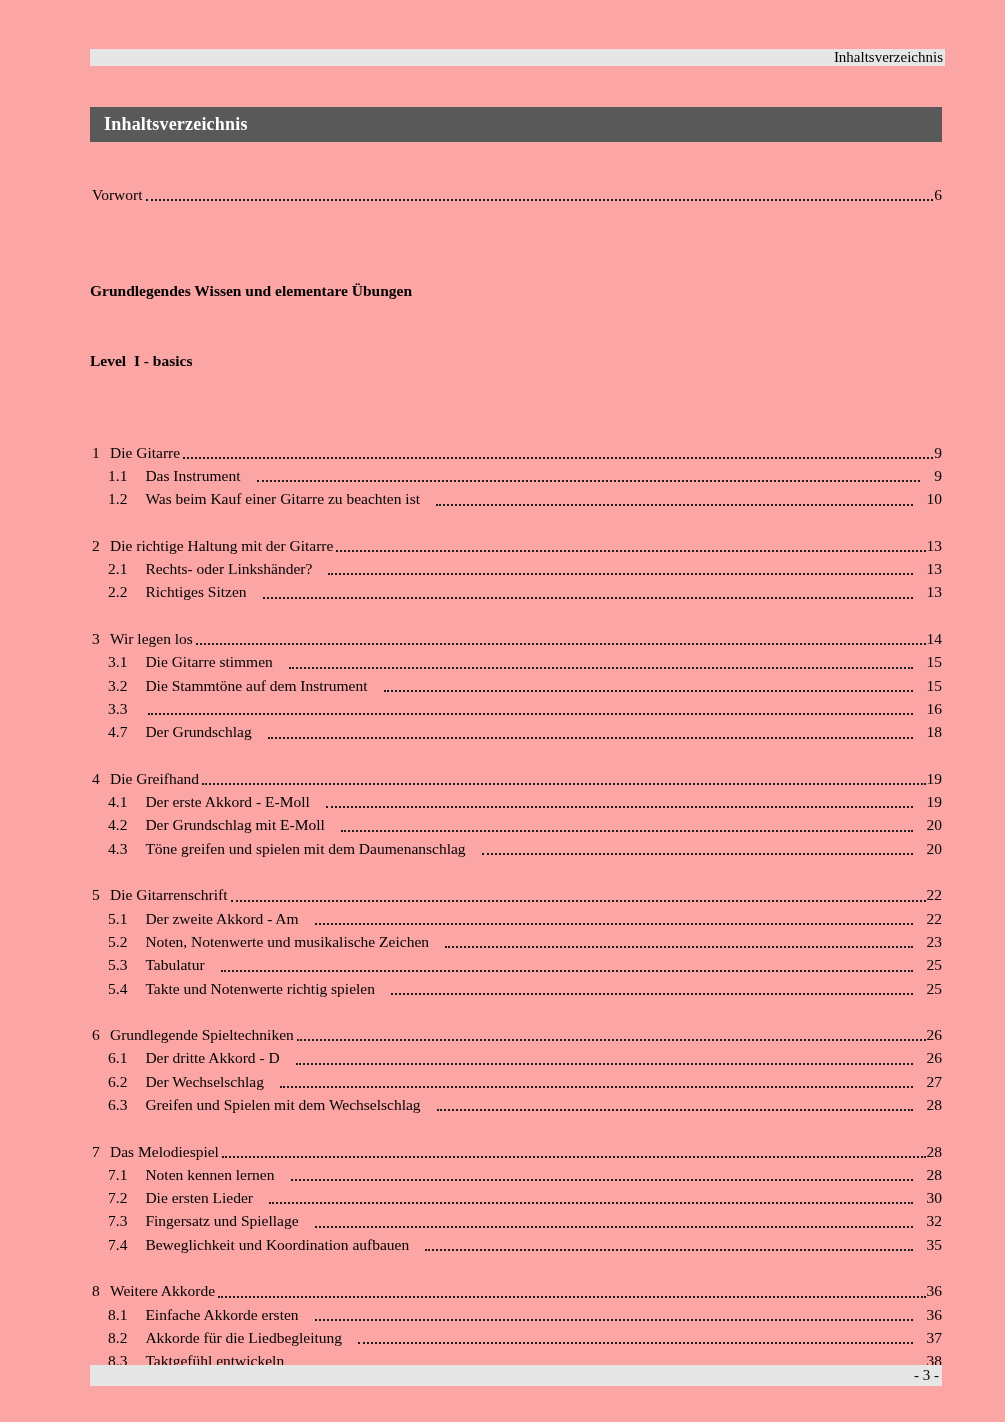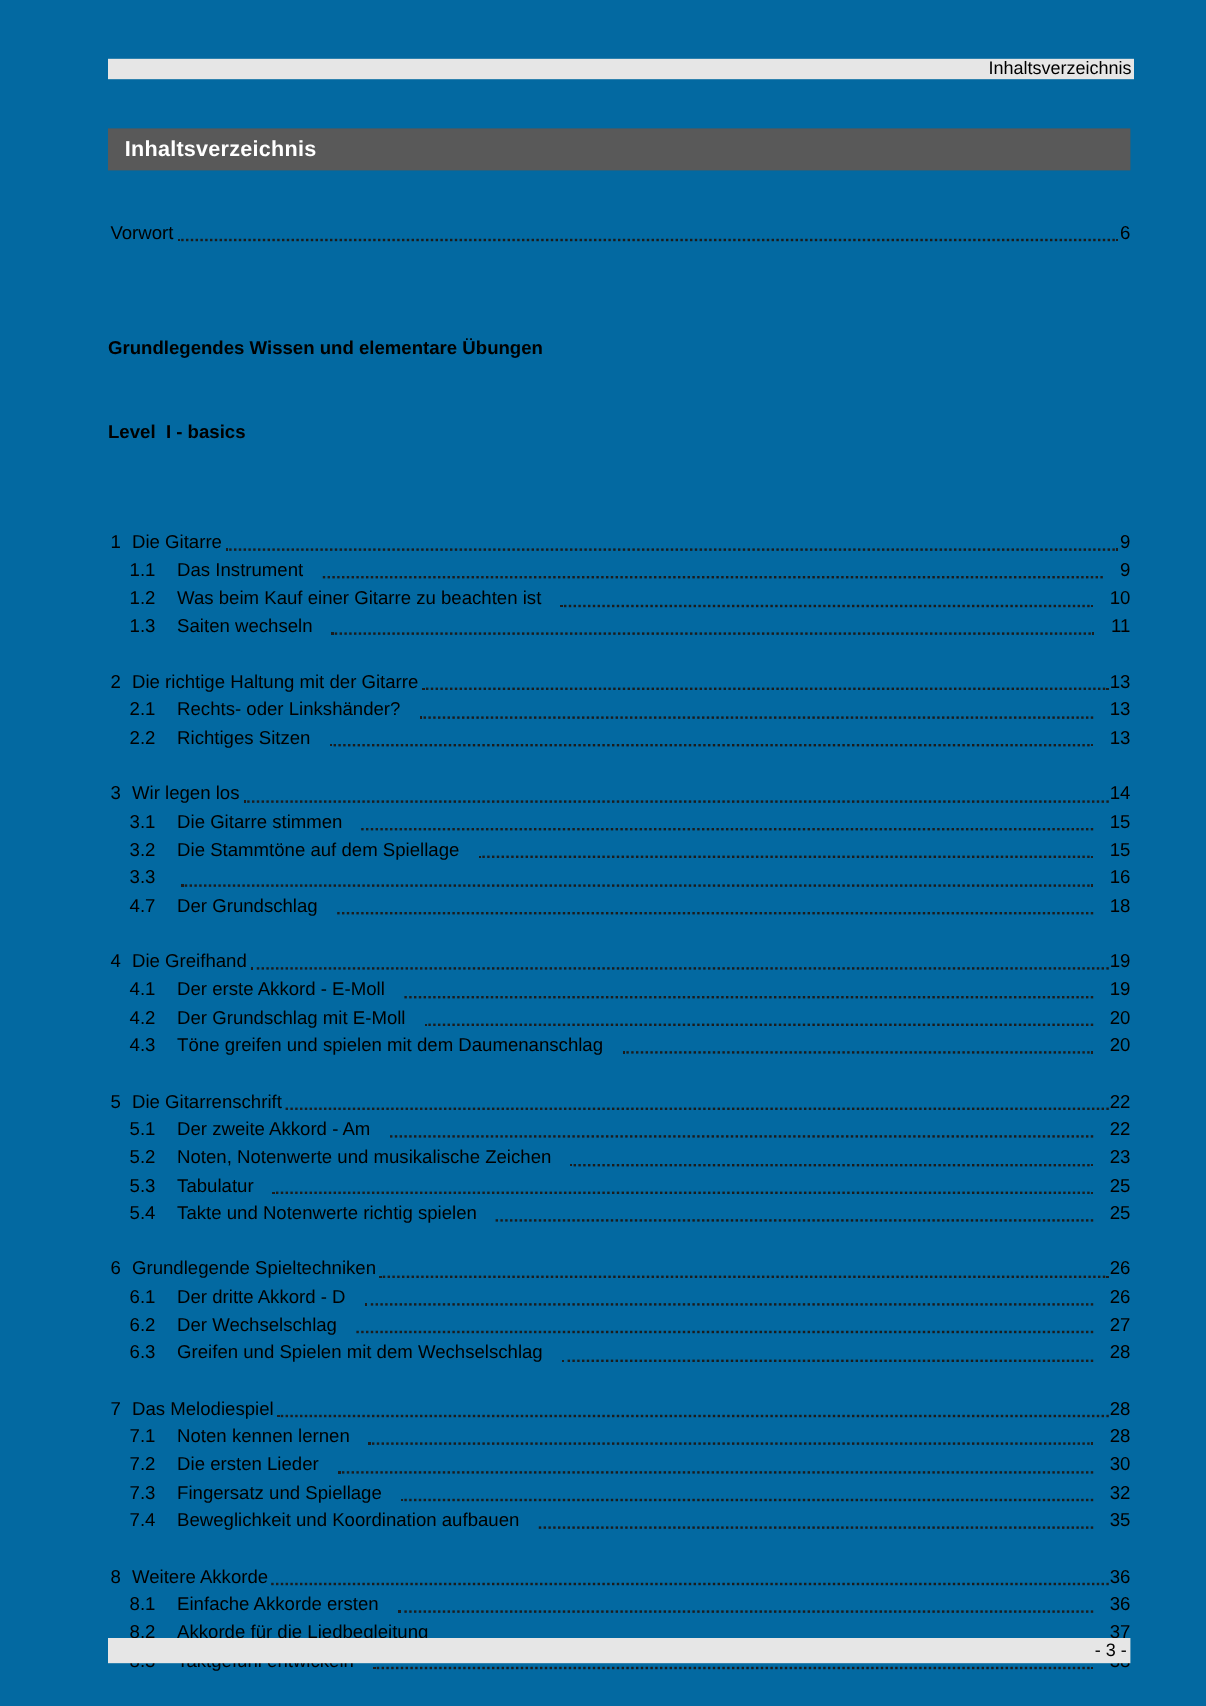--- a/index.html
+++ b/index.html
@@ -1,21 +1,21 @@
 <!DOCTYPE html>
 <html><head>
 <meta charset="utf-8">
 <style>
   html, body { margin: 0; padding: 0; background: #ffffff; }
   .page {
     position: relative;
     width: 1005px;
     height: 1422px;
-    background: #0369a1;
-    font-family: Liberation Sans, sans-serif;
+    background: #fca5a5;
+    font-family: Liberation Serif, serif;
     color: #000000;
     overflow: hidden;
   }
   
   .running-band {
     position: absolute;
     left: 90px; top: 49px;
     width: 855px; height: 17px;
     background: #e6e6e6;
     display: flex; align-items: center; justify-content: flex-end;
@@ -115,26 +115,20 @@
             <span class="t">Das Instrument</span>
             <span class="dots"></span>
             <span class="pg">9</span>
           </div>
           <div class="toc-row sub">
             <span class="num">1.2</span>
             <span class="t">Was beim Kauf einer Gitarre zu beachten ist</span>
             <span class="dots"></span>
             <span class="pg">10</span>
           </div>
-          <div class="toc-row sub">
-            <span class="num">1.3</span>
-            <span class="t">Saiten wechseln</span>
-            <span class="dots"></span>
-            <span class="pg">11</span>
-          </div>
         </div>
         <div class="toc-group">
           <div class="toc-row chapter">
             <span class="num">2</span>
             <span class="t">Die richtige Haltung mit der Gitarre</span>
             <span class="dots"></span>
             <span class="pg">13</span>
           </div>
           <div class="toc-row sub">
             <span class="num">2.1</span>
@@ -157,21 +151,21 @@
             <span class="pg">14</span>
           </div>
           <div class="toc-row sub">
             <span class="num">3.1</span>
             <span class="t">Die Gitarre stimmen</span>
             <span class="dots"></span>
             <span class="pg">15</span>
           </div>
           <div class="toc-row sub">
             <span class="num">3.2</span>
-            <span class="t">Die Stammtöne auf dem Spiellage</span>
+            <span class="t">Die Stammtöne auf dem Instrument</span>
             <span class="dots"></span>
             <span class="pg">15</span>
           </div>
           <div class="toc-row sub">
             <span class="num">3.3</span>
             <span class="dots"></span>
             <span class="pg">16</span>
           </div>
           <div class="toc-row sub">
             <span class="num">4.7</span>

